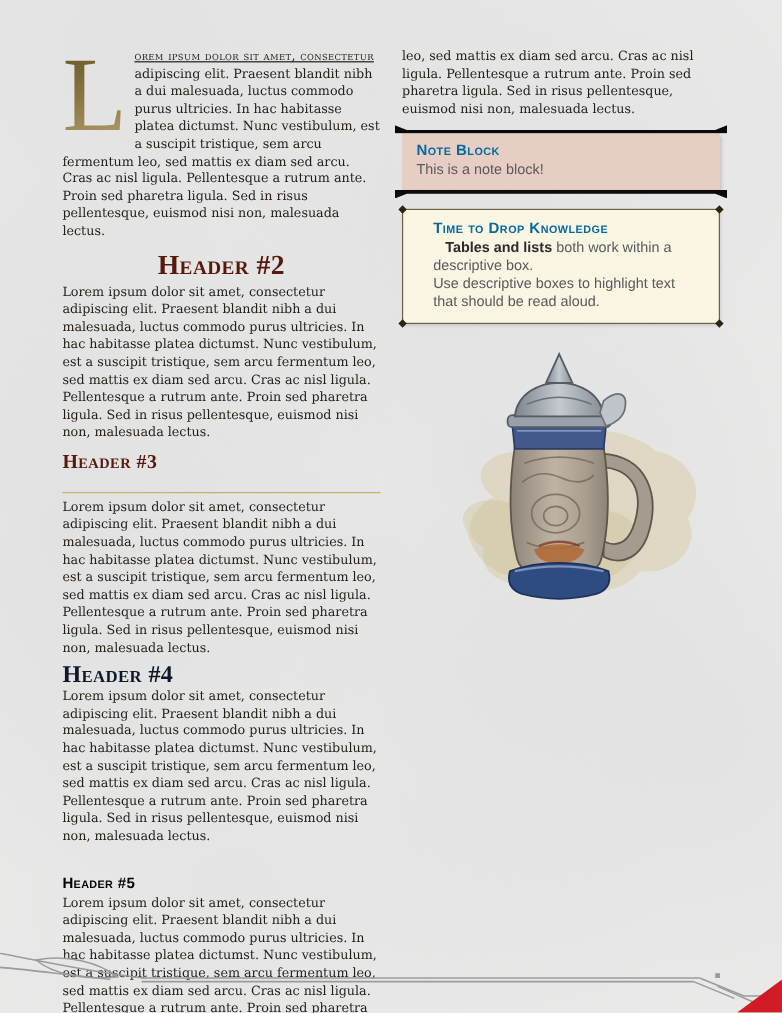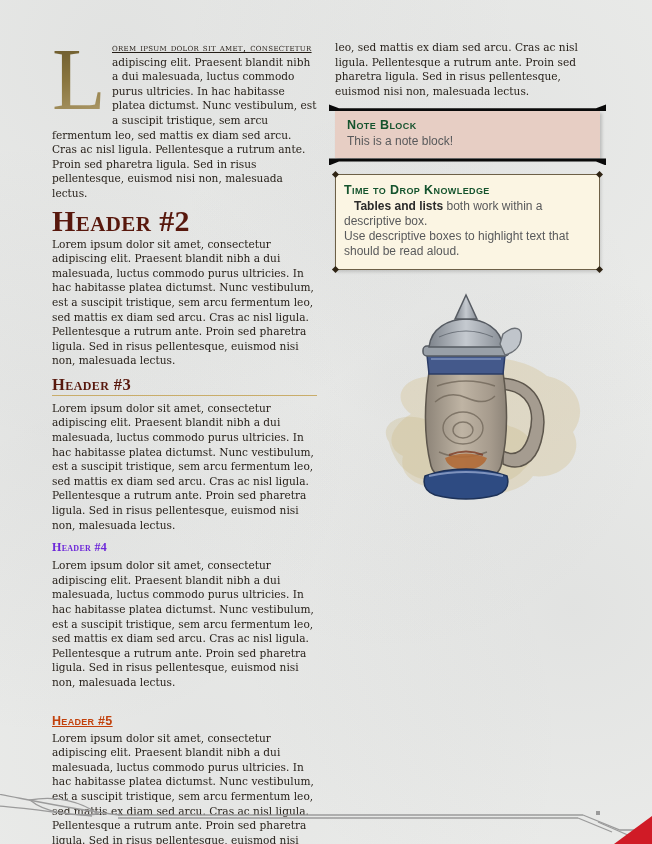--- a/index.html
+++ b/index.html
@@ -14,49 +14,49 @@
       radial-gradient(circle at 60% 45%, rgba(140,140,146,.07), transparent 45%),
       radial-gradient(circle at 88% 72%, rgba(120,122,128,.09), transparent 40%),
       radial-gradient(circle at 30% 88%, rgba(130,132,138,.08), transparent 42%);
   }
   .columns{position:absolute;left:52px;top:40px;width:548px;display:flex;gap:18px;}
   .col{width:265px;}
   
   .h1{font-family:"Liberation Serif",serif;font-variant:small-caps;font-weight:700;
       font-size:27px;line-height:28px;color:#58180D;margin:0 0 7px;letter-spacing:.5px;}
   .h2{font-family:"Liberation Serif",serif;font-variant:small-caps;font-weight:700;
-      font-size:30px;line-height:24px;color:#58180D;margin:7px 0 4px;letter-spacing:.4px;}
+      font-size:23px;line-height:24px;color:#58180D;margin:7px 0 4px;letter-spacing:.4px;text-align:center;}
   .h3{font-family:"Liberation Serif",serif;font-variant:small-caps;font-weight:700;
       font-size:16.5px;line-height:18px;color:#58180D;margin:7px 0 5px;letter-spacing:.4px;
-      border-bottom:1.5px solid #c9ad6a;padding-bottom:1px;}
+      border-bottom:1.5px solid #c9ad6a;padding-bottom:16px;}
   .h4{font-family:"Liberation Serif",serif;font-variant:small-caps;font-weight:700;
-      font-size:12px;line-height:15px;color:#6d28d9;margin:8px 0 3px;letter-spacing:.3px;}
+      font-size:20px;line-height:15px;color:#0f172a;margin:8px 0 3px;letter-spacing:.3px;}
   .h5{font-family:"Liberation Sans",sans-serif;font-variant:small-caps;font-weight:700;
-      font-size:12.5px;line-height:14px;color:#c2410c;margin:24px 0 3px;letter-spacing:.3px;text-decoration:underline;}
+      font-size:12.5px;line-height:14px;color:#000000;margin:24px 0 3px;letter-spacing:.3px;}
   p.body{font-size:10.6px;line-height:14.6px;color:#241d16;margin:0 0 8px;}
   .smallcaps{font-variant:small-caps;text-transform:lowercase;letter-spacing:.3px;text-decoration:underline;}
   .dropcap{
     float:left;font-family:"Liberation Serif",serif;font-size:88px;line-height:74px;
     width:52px;height:80px;margin:3px 8px 0 0;
     background:linear-gradient(165deg,#6a592c 0%,#8a763f 45%,#b5a273 100%);
     -webkit-background-clip:text;background-clip:text;color:transparent;
   }
   
   .note{position:relative;background:#e7cec4;margin:13px 0 16px;padding:7px 12px 9px;
         box-shadow:2px 2px 3px rgba(0,0,0,.18);}
   .note::before,.note::after{content:"";position:absolute;left:-6px;right:-6px;height:7px;background:#0a0a0a;}
   .note::before{top:-7px;clip-path:polygon(0 0,10px 57%,calc(100% - 10px) 57%,100% 0,100% 100%,0 100%);}
   .note::after{bottom:-7px;clip-path:polygon(0 100%,10px 43%,calc(100% - 10px) 43%,100% 100%,100% 0,0 0);}
   .box-title{font-family:"Liberation Sans",sans-serif;font-variant:small-caps;font-weight:700;
-             font-size:12.5px;line-height:15px;color:#14532d;margin:0 0 1px;letter-spacing:.4px;}
+             font-size:12.5px;line-height:15px;color:#0369a1;margin:0 0 1px;letter-spacing:.4px;}
   .box-text{font-family:"Liberation Sans",sans-serif;font-size:12px;line-height:15px;
             color:#58595b;margin:0;}
   
   .desc{position:relative;background:#fbf5e3;border:1px solid #6d6047;
-        margin:0 0 10px;padding:8px 8px 10px;box-shadow:1px 2px 3px rgba(0,0,0,.15);}
+        margin:0 0 10px;padding:8px 25px 10px;box-shadow:1px 2px 3px rgba(0,0,0,.15);}
   .desc .dot{position:absolute;width:5px;height:5px;background:#2f2414;transform:rotate(45deg);}
   .dot.tl{top:-3px;left:-3px;} .dot.tr{top:-3px;right:-3px;}
   .dot.bl{bottom:-3px;left:-3px;} .dot.br{bottom:-3px;right:-3px;}
   .indent{text-indent:10px;}
   .desc b{color:#2b2b2b;}
   
   .art{margin:22px 0 0 14px;}
   
   .footer{position:absolute;left:0;bottom:0;width:652px;height:50px;}
 </style>

